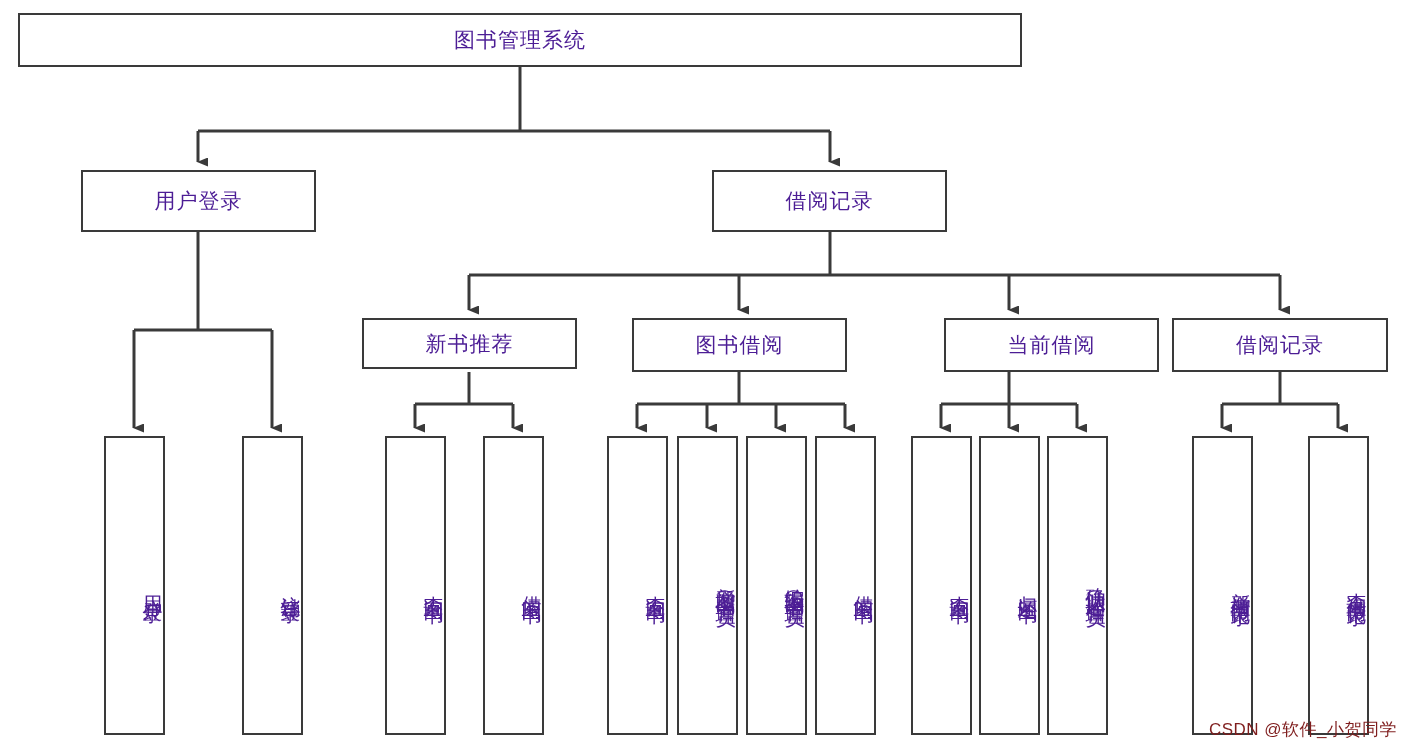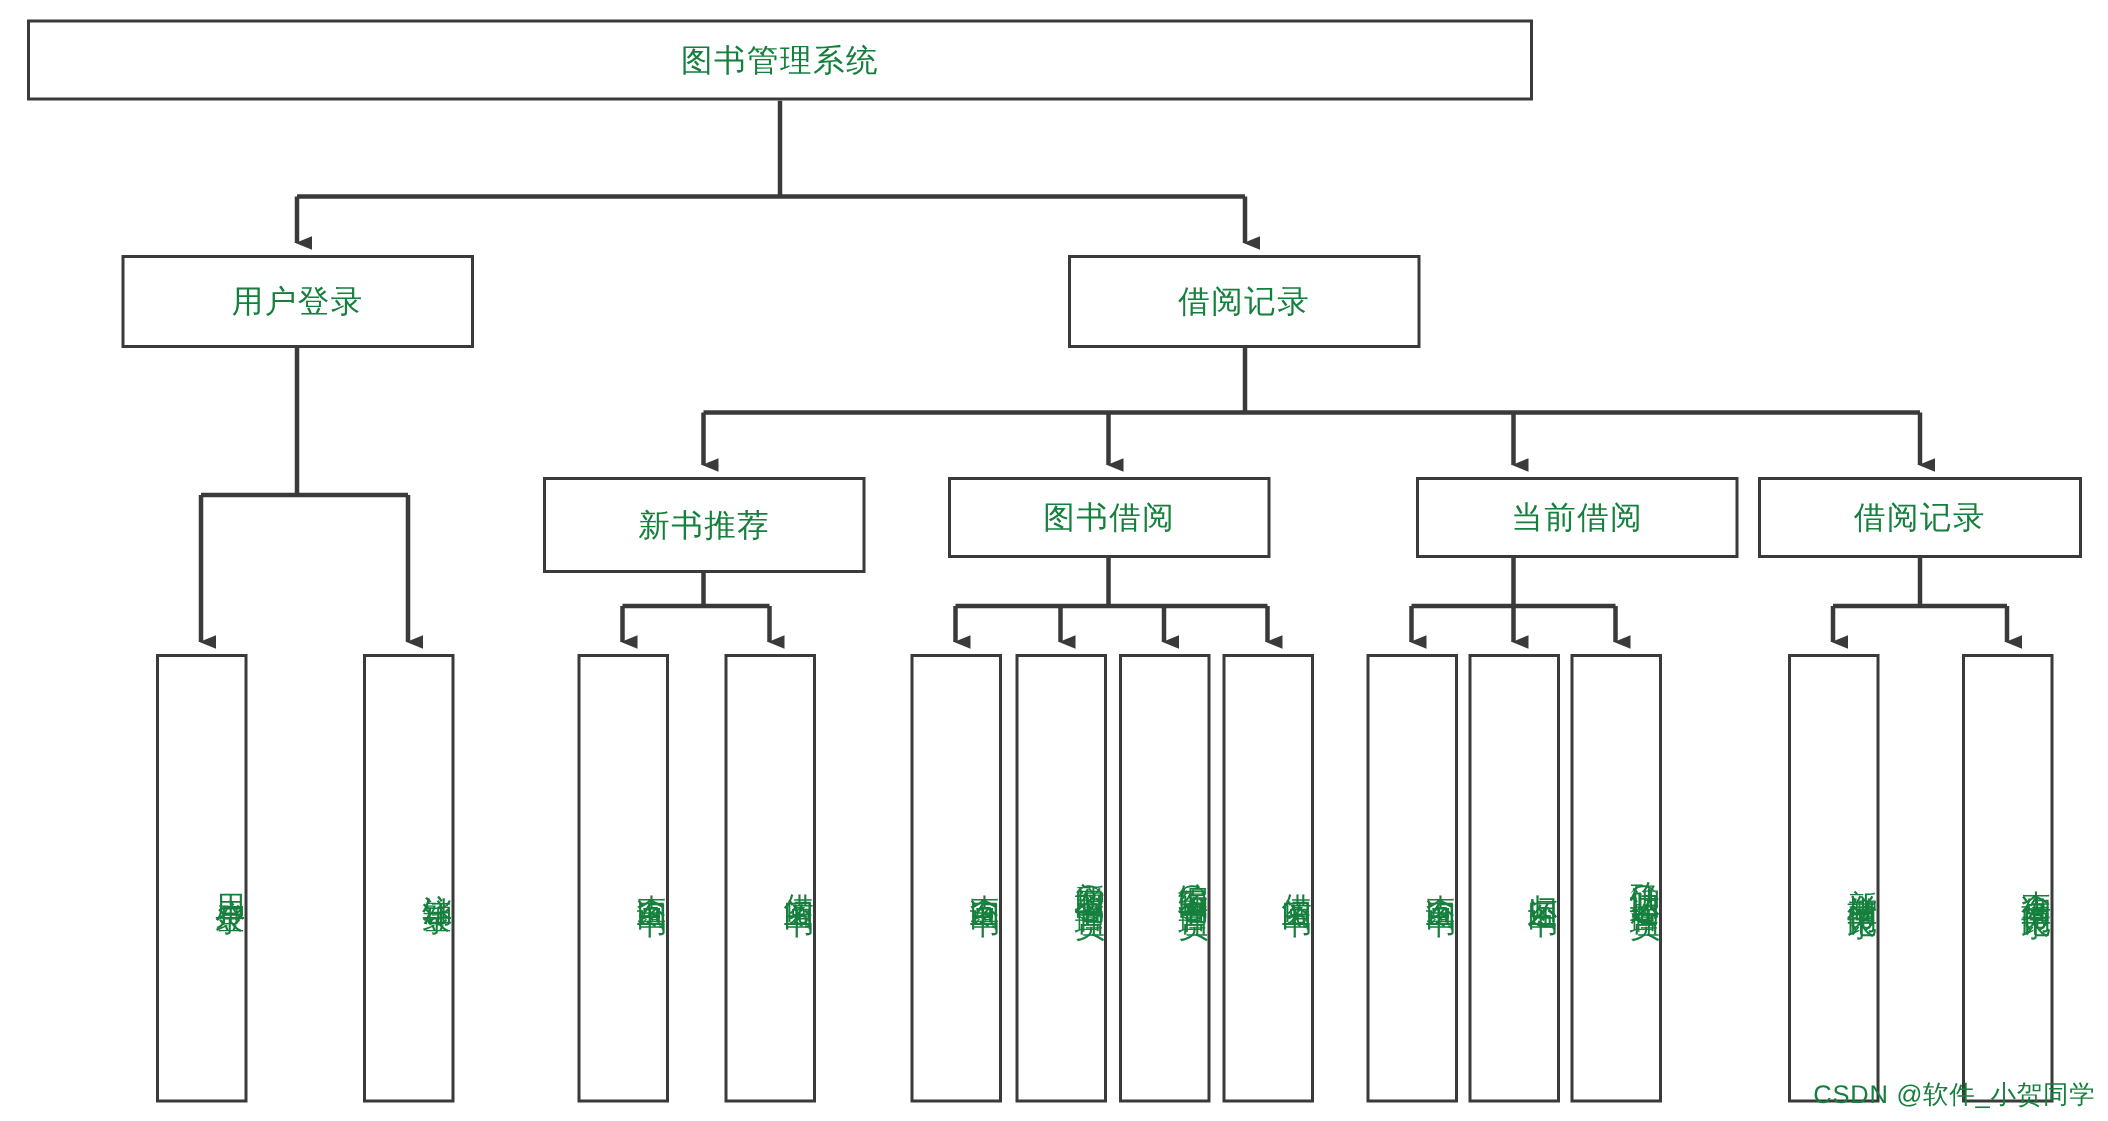--- a/index.html
+++ b/index.html
@@ -24,21 +24,21 @@
     pointer-events: none;
   }
   .node {
     position: absolute;
     box-sizing: border-box;
     border: 2.5px solid #3a3a3a;
     background: #ffffff;
     display: flex;
     align-items: center;
     justify-content: center;
-    color: #15803d;
+    color: #4c1d95;
   }
   .node.h {
     font-size: 21px;
     letter-spacing: 1px;
   }
   .node.v {
     writing-mode: vertical-rl;
     text-orientation: upright;
     font-size: 20px;
     letter-spacing: 3px;
@@ -50,21 +50,21 @@
   .node.v .vtext {
     writing-mode: vertical-rl;
     text-orientation: upright;
     white-space: nowrap;
   }
   .watermark {
     position: absolute;
     right: 8px;
     bottom: 6px;
     font-size: 17px;
-    color: #15803d;
+    color: #7f1d1d;
     letter-spacing: 0.5px;
     white-space: nowrap;
   }
 </style>
 </head>
 <body>
 
 <div id="canvas">
 
   <svg class="edges" viewBox="0 0 1405 747">
@@ -123,21 +123,21 @@
     <span>图书管理系统</span>
   </div>
 
   <div class="node h" style="left:81px; top:170px; width:235px; height:62px;">
     <span>用户登录</span>
   </div>
   <div class="node h" style="left:712px; top:170px; width:235px; height:62px;">
     <span>借阅记录</span>
   </div>
 
-  <div class="node h" style="left:362px; top:318px; width:215px; height:64px;">
+  <div class="node h" style="left:362px; top:318px; width:215px; height:51px;">
     <span>新书推荐</span>
   </div>
   <div class="node h" style="left:632px; top:318px; width:215px; height:54px;justify-content:center;">
     <span>图书借阅</span>
   </div>
   <div class="node h" style="left:944px; top:318px; width:215px; height:54px;">
     <span>当前借阅</span>
   </div>
   <div class="node h" style="left:1172px; top:318px; width:216px; height:54px;">
     <span>借阅记录</span>

